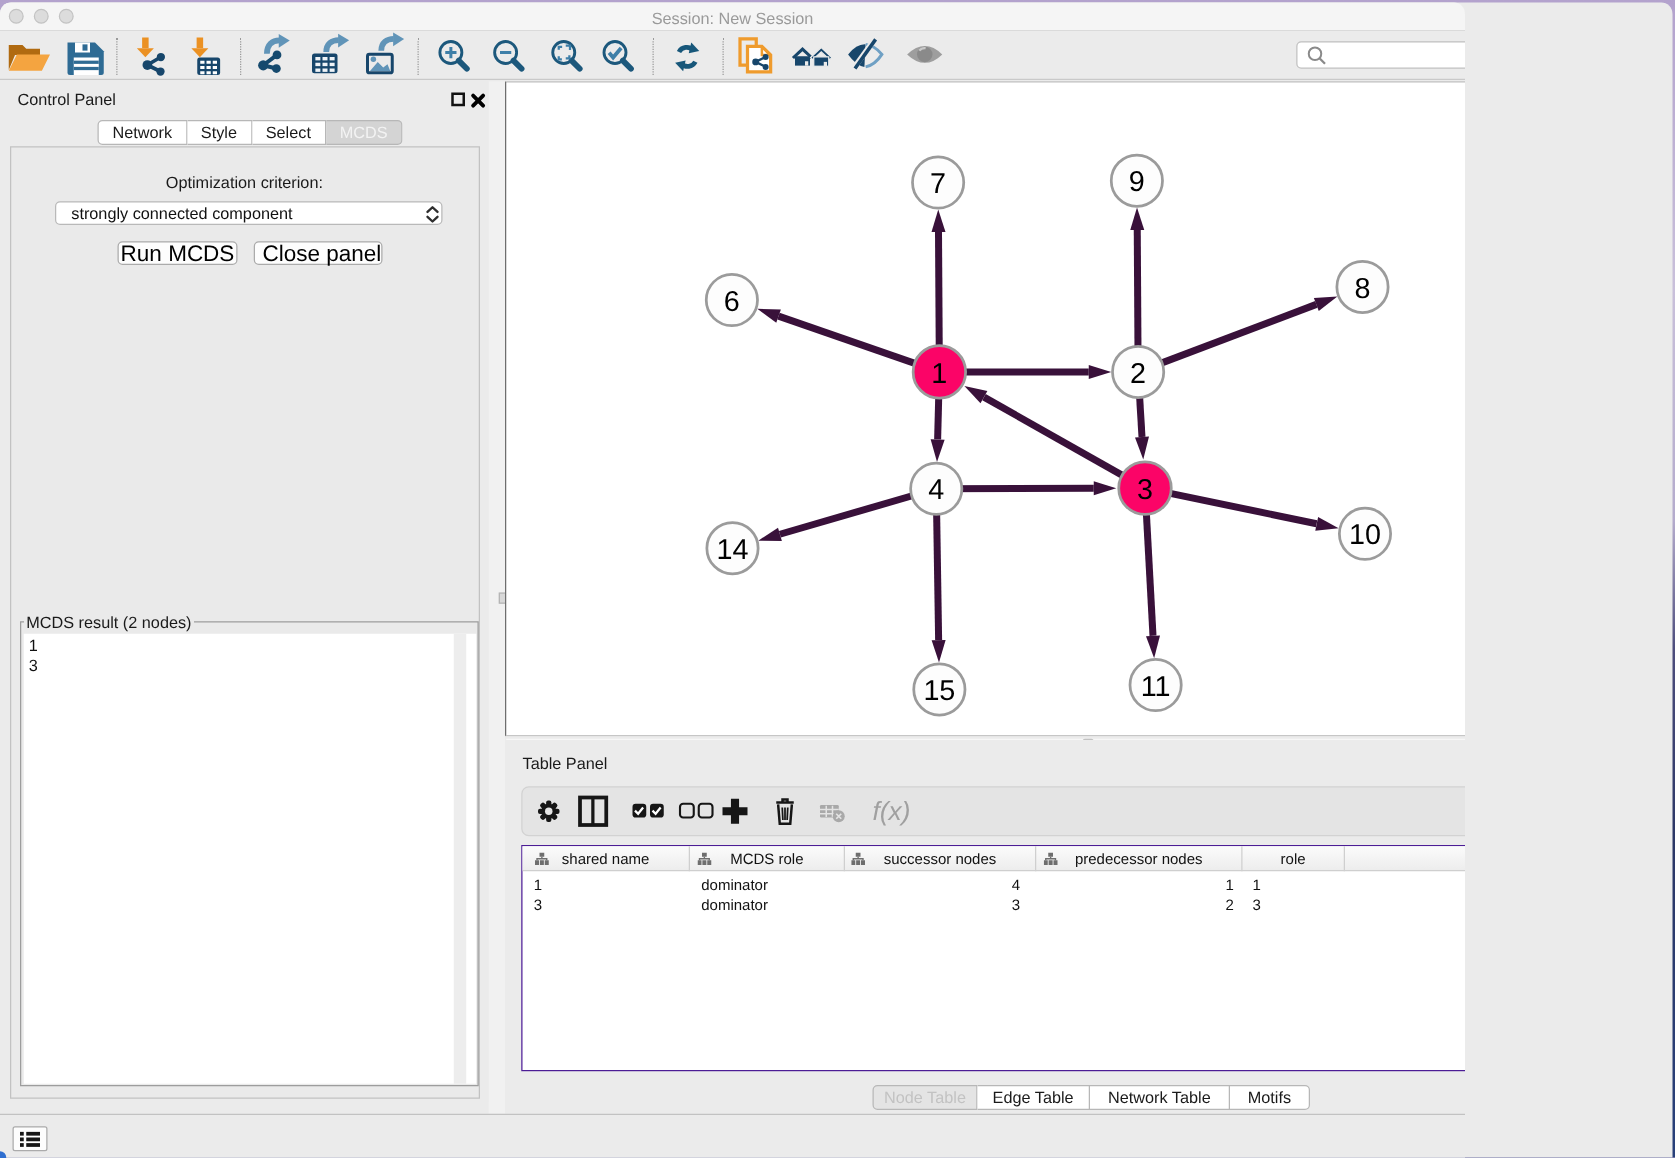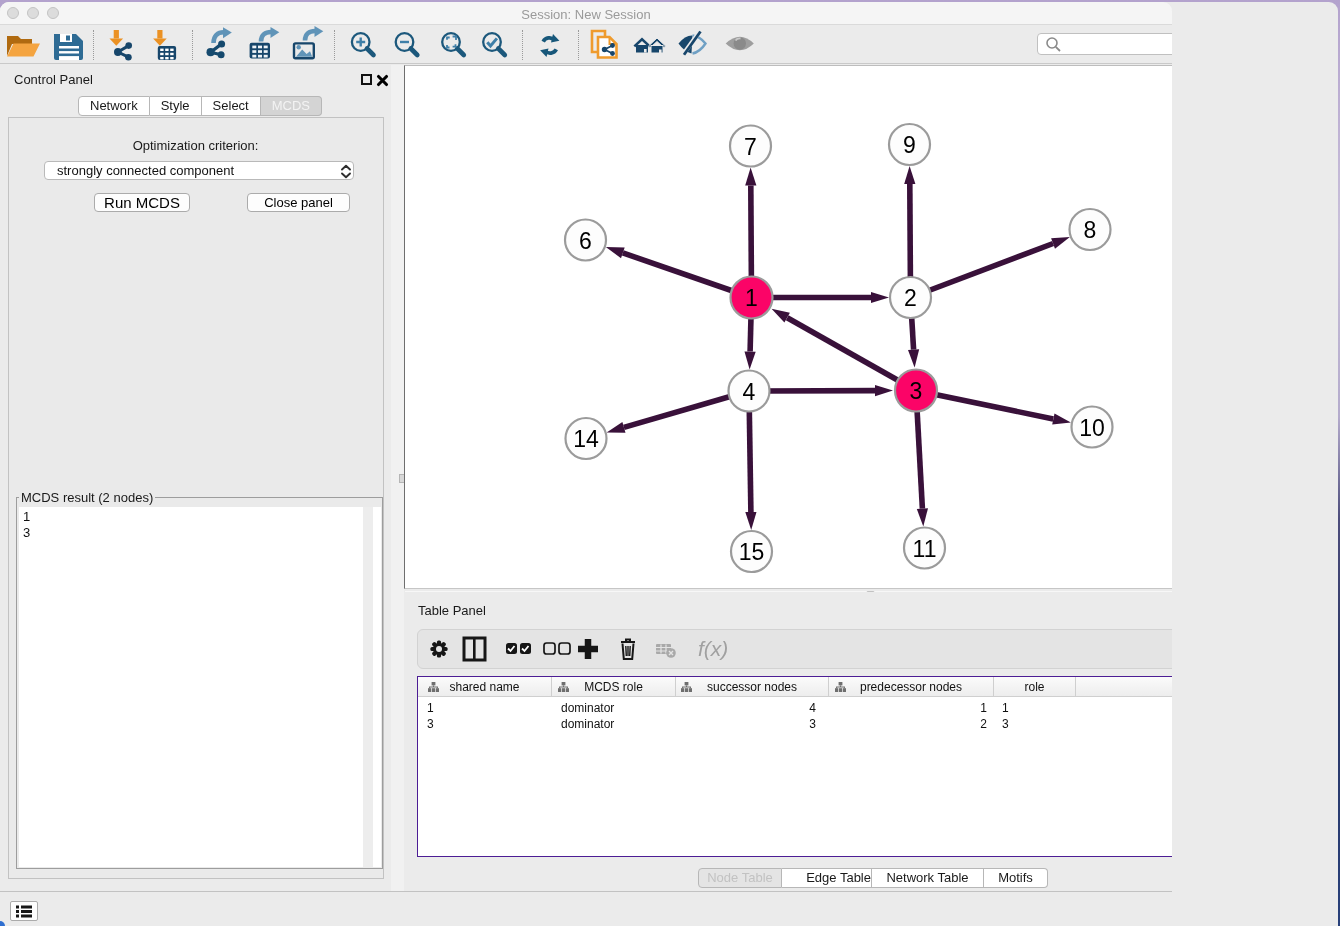--- a/index.html
+++ b/index.html
@@ -211,22 +211,22 @@
         <div class="tab last dis">MCDS</div>
     </div>
     <div id="cpbox"></div>
     <div class="abs" style="left:0;top:73px;width:391px;text-align:center;font-size:13px;color:#1a1a1a;">Optimization criterion:</div>
     <div class="abs" style="left:44px;top:96px;width:310px;height:19px;background:#fff;border:1px solid #b9b9b9;border-radius:4px;font-size:13px;line-height:17px;color:#111;padding-left:12px;">strongly connected component<svg width="12" height="15" style="position:absolute;right:1px;top:1.5px;">
           <g fill="none" stroke="#2e2e2e" stroke-width="1.9" stroke-linecap="round" stroke-linejoin="round">
             <path d="M2,5.5 L6,1.8 L10,5.5"></path>
             <path d="M2,9.5 L6,13.2 L10,9.5"></path>
           </g>
         </svg></div>
-    <div class="btn" style="left:94px;top:128px;width:96px;height:19px;border-radius:4px;text-align:center;font-size:15px;line-height:18px;">Run MCDS</div>
-    <div class="btn" style="left:203px;top:128px;width:103px;height:19px;border-radius:4px;text-align:center;font-size:13px;line-height:18px;margin-left:44px;">Close panel</div>
+    <div class="btn" style="left:94px;top:128px;width:96px;height:19px;border-radius:4px;text-align:center;font-size:18px;line-height:18px;">Run MCDS</div>
+    <div class="btn" style="left:203px;top:128px;width:103px;height:19px;border-radius:4px;text-align:right;font-size:18px;line-height:18px;">Close panel</div>
     <fieldset style="position:absolute;left:16px;top:425px;width:367px;height:379px;border:1px solid #9d9d9d;">
       <legend style="font-size:13px;color:#1a1a1a;padding:0 2px;margin-left:2px;">MCDS result (2 nodes)</legend>
     </fieldset>
     <div class="abs" style="left:19px;top:442px;width:362px;height:360px;background:#fff;font-size:13px;color:#111;">
       <div style="padding:2px 0 0 4px;line-height:16px;">1<br>3</div>
       <div class="abs" style="right:8px;top:0;width:10px;height:100%;background:#ededed;"></div>
     </div>
   </div>
   <div class="abs" style="left:398.5px;top:472px;width:6px;height:9px;background:#d8d8d8;border:1px solid #b5b5b5;"></div>
   <div class="abs" style="left:405px;top:588.5px;width:931px;height:3.5px;background:#f7f7f7;"></div>
@@ -377,21 +377,21 @@
 <div class="cell" style="left:411px;top:23px;width:158px;text-align:right;">1</div>
 <div class="cell" style="left:584px;top:23px;">1</div>
 <div class="cell" style="left:9px;top:39px;">3</div>
 <div class="cell" style="left:143px;top:39px;">dominator</div>
 <div class="cell" style="left:258px;top:39px;width:140px;text-align:right;">3</div>
 <div class="cell" style="left:411px;top:39px;width:158px;text-align:right;">2</div>
 <div class="cell" style="left:584px;top:39px;">3</div>
     </div>
     <div class="tabrow" style="left:294px;top:276px;">
       <div class="tab first dis2" style="width:84px;text-align:center;padding-left:0;padding-right:0;">Node Table</div>
-        <div class="tab" style="width:90px;text-align:right;padding-left:0;padding-right:0;">Edge Table</div>
+        <div class="tab" style="width:90px;text-align:center;padding-left:0;padding-right:0;">Edge Table</div>
         <div class="tab" style="width:112px;text-align:center;padding-left:0;padding-right:0;">Network Table</div>
         <div class="tab last" style="width:64px;text-align:center;padding-left:0;padding-right:0;">Motifs</div>
     </div>
   </div>
   <div id="statusbar">
     <div class="btn" style="left:10px;top:9px;width:28px;height:20px;border-radius:2px;">
         <svg width="26" height="18" style="position:absolute;left:0;top:0;">
           <g fill="#161616">
             <rect x="5" y="3.5" width="3" height="3"></rect>
             <rect x="10" y="3.5" width="11" height="3"></rect>

